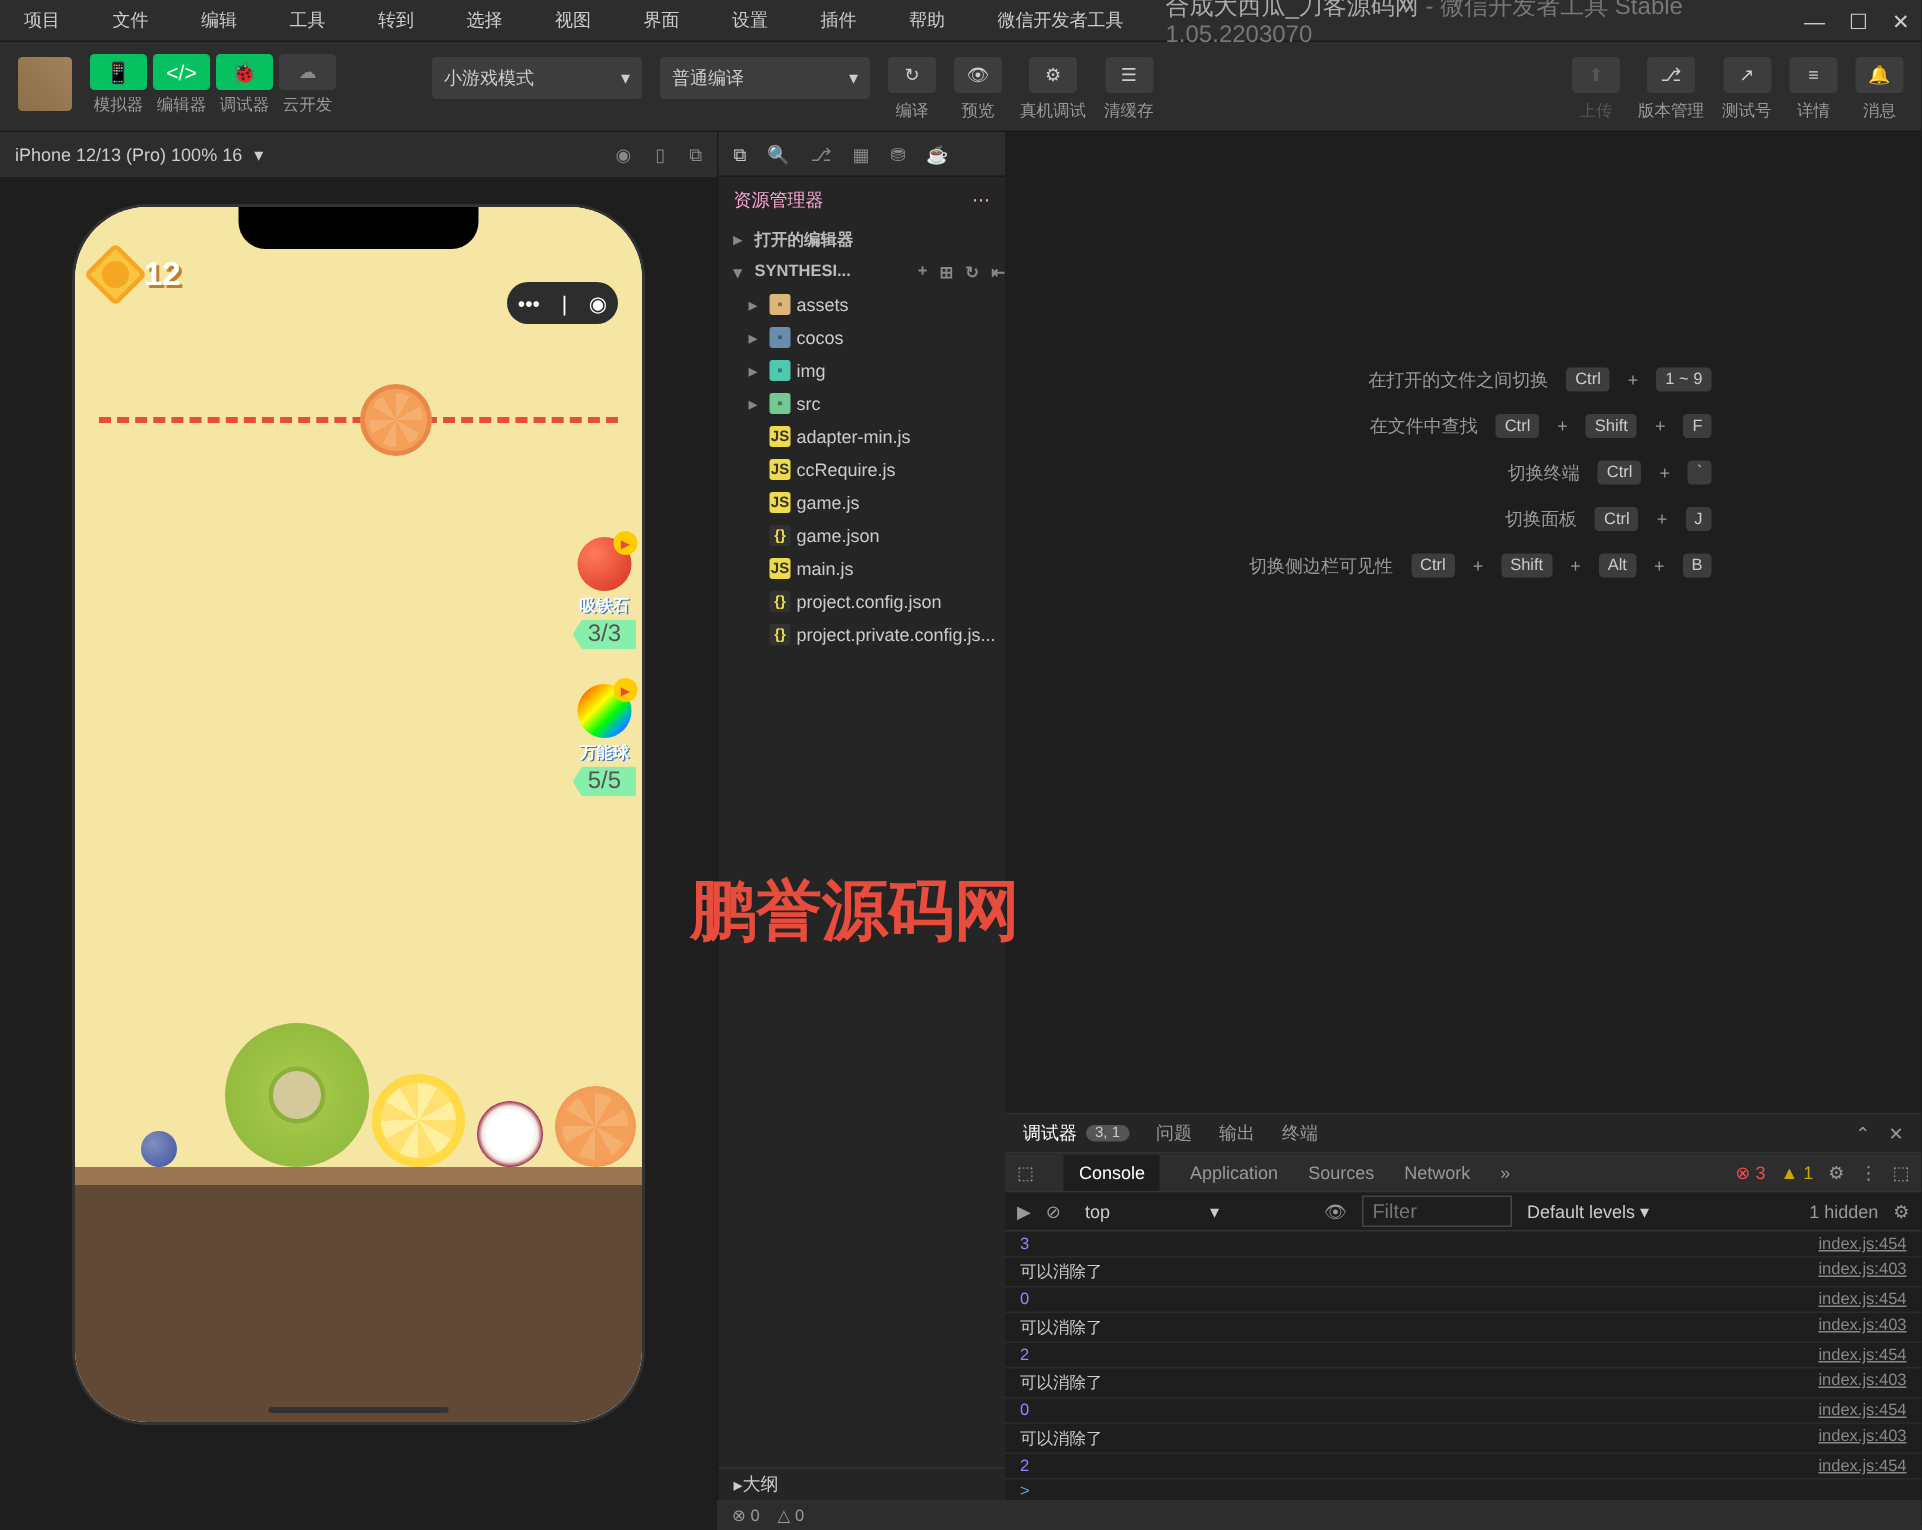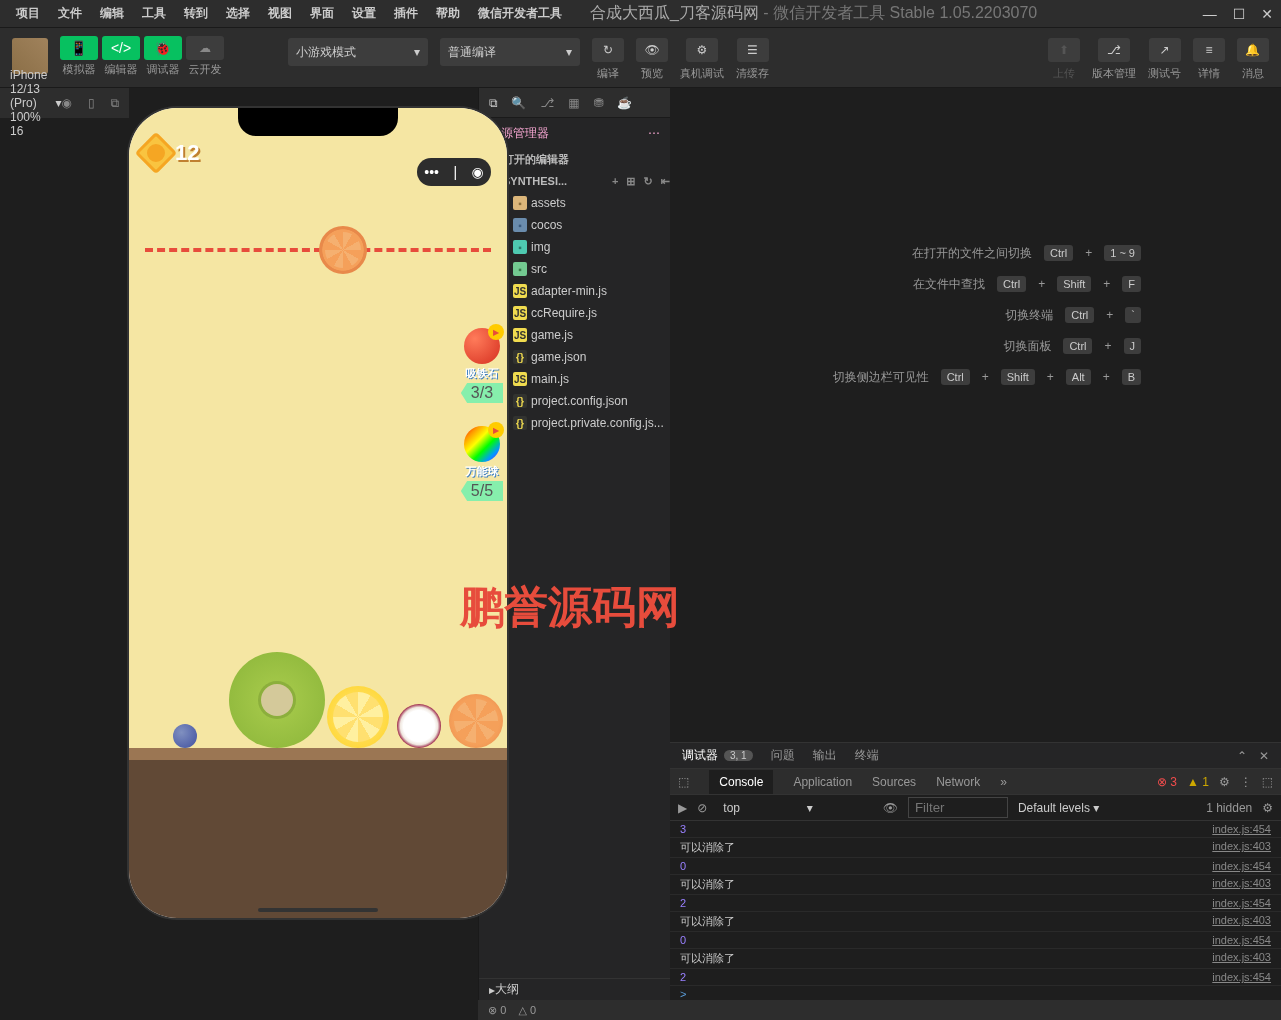--- a/index.html
+++ b/index.html
@@ -1,20 +1,20 @@
 <!DOCTYPE html>
 <html><head>
 <meta charset="utf-8">
 <style>
 * { margin: 0; padding: 0; box-sizing: border-box; font-family: -apple-system, "Microsoft YaHei", sans-serif; }
 body { background: #1e1e1e; color: #ccc; font-size: 12px; width: 1281px; height: 1020px; overflow: hidden; position: relative; }
 
 
 .titlebar { height: 28px; background: #2d2d2d; display: flex; align-items: center; padding: 0 8px; justify-content: space-between; border-bottom: 1px solid #1a1a1a; }
-.menu { display: flex; gap: 2px; font-weight: bold; }
+.menu { display: flex; gap: 19px; }
 .menu span { padding: 4px 8px; cursor: pointer; color: #ccc; }
 .title-center { color: #777; font-size: 16px; flex: 1; margin-left: 20px; }
 .title-center .highlight { color: #aaa; }
 .win-controls { display: flex; gap: 16px; color: #ccc; font-size: 14px; }
 
 
 .toolbar { height: 60px; background: #2d2d2d; display: flex; align-items: flex-start; padding: 8px 12px; gap: 12px; border-bottom: 1px solid #1a1a1a; }
 .avatar { width: 36px; height: 36px; background: linear-gradient(45deg, #8b6f47, #a0825c); border-radius: 3px; margin-top: 2px; }
 .green-btns { display: flex; flex-direction: column; align-items: center; gap: 2px; }
 .green-row { display: flex; gap: 4px; }
@@ -28,21 +28,21 @@
 .tool-icon { width: 32px; height: 24px; background: #3d3d3d; border-radius: 3px; display: flex; align-items: center; justify-content: center; color: #ccc; margin-top: 2px; }
 .tool-label { font-size: 11px; color: #999; }
 .tool-icon.disabled { color: #555; }
 .tool-label.disabled { color: #555; }
 .toolbar-spacer { flex: 1; }
 
 
 .main { display: flex; height: calc(100% - 88px - 20px); }
 
 
-.sim-col { width: 478px; background: #1e1e1e; display: flex; flex-direction: row; }
+.sim-col { width: 478px; background: #1e1e1e; display: flex; flex-direction: column; }
 .sim-header { height: 30px; display: flex; align-items: center; justify-content: space-between; padding: 0 10px; color: #ccc; background: #2d2d2d; }
 .sim-header-left { display: flex; gap: 8px; align-items: center; }
 .sim-header-right { display: flex; gap: 16px; color: #888; }
 .sim-area { flex: 1; display: flex; align-items: flex-start; justify-content: center; padding-top: 20px; }
 
 
 .phone { width: 378px; height: 810px; background: #fff; border-radius: 48px; position: relative; overflow: hidden; box-shadow: 0 0 0 2px #333; }
 .notch { position: absolute; top: 0; left: 50%; transform: translateX(-50%); width: 160px; height: 28px; background: #000; border-radius: 0 0 18px 18px; z-index: 10; }
 .home-indicator { position: absolute; bottom: 6px; left: 50%; transform: translateX(-50%); width: 120px; height: 4px; background: #333; border-radius: 3px; z-index: 10; }
 .game { position: absolute; inset: 0; }

